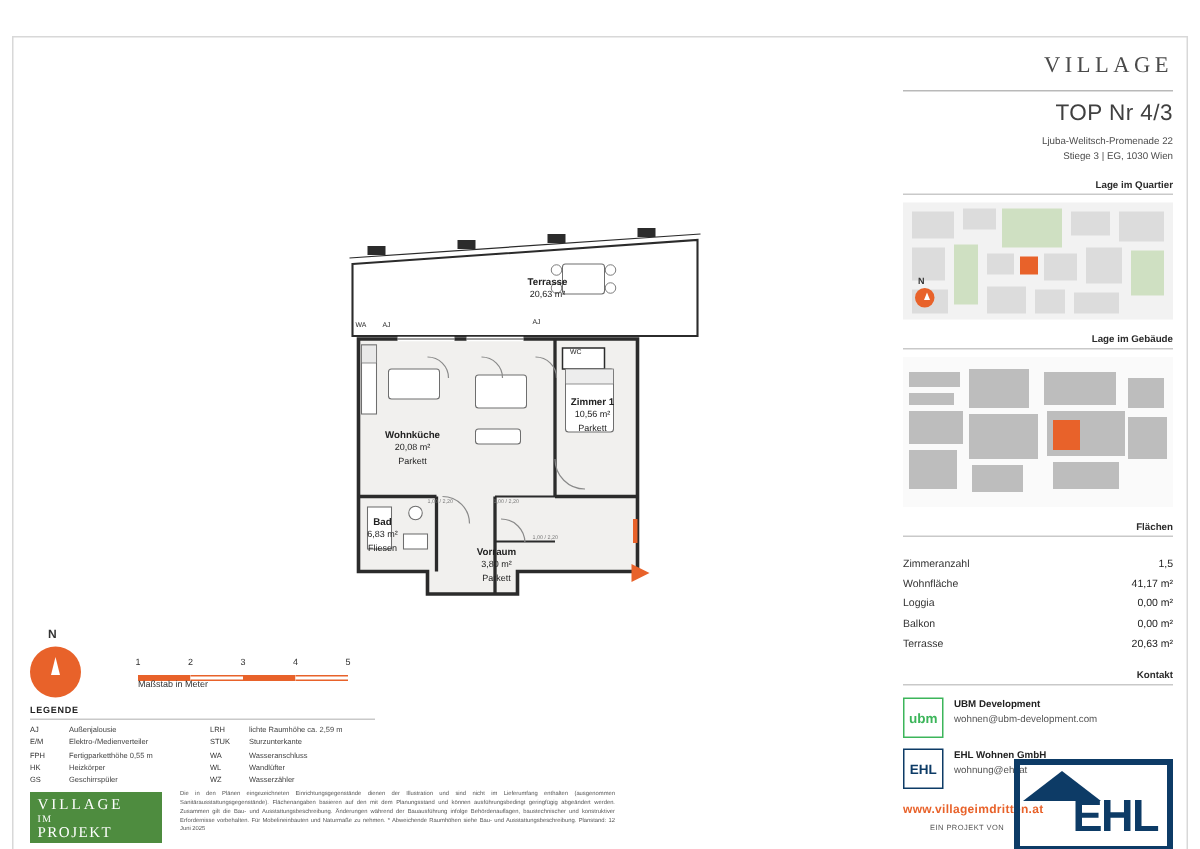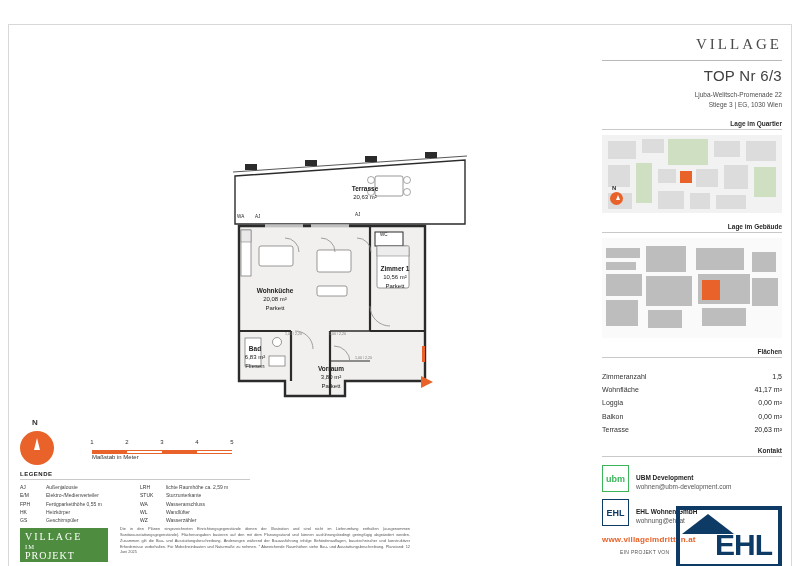--- a/index.html
+++ b/index.html
@@ -126,21 +126,21 @@
     padding: 2.5px 0;
     line-height: 1.2;
   }
   .flaechen .row span:last-child { color: #222; }
 
   .kontakt-box {
     margin-top: 8px;
   }
   .contact-row {
     display: flex;
-    align-items: flex-end;
+    align-items: flex-start;
     gap: 7px;
     margin-top: 7px;
   }
   .logo-sq {
     width: 27px; height: 27px;
     border: 1px solid #3cb55a;
     display: flex; align-items: center; justify-content: center;
     font-size: 9px; font-weight: bold; color: #3cb55a;
     flex: none;
     font-family: "Liberation Sans", sans-serif;
@@ -300,21 +300,21 @@
 </head>
 <body>
 
 <div class="page">
   <div class="frame"></div>
 
   <div class="right-panel">
 
     <div class="brand-village">VILLAGE</div>
     <hr class="brand-rule">
-    <div class="brand-top">TOP Nr 6/3</div>
+    <div class="brand-top">TOP Nr 4/3</div>
     <div class="addr">
       <div>Ljuba-Welitsch-Promenade 22</div>
       <div>Stiege 3 | EG, 1030 Wien</div>
     </div>
 
     <div class="sect-head">Lage im Quartier</div>
     <div class="mini-map">
       <div class="blk" style="left:6px;  top:6px;  width:28px; height:18px;"></div>
       <div class="blk" style="left:40px; top:4px;  width:22px; height:14px;"></div>
       <div class="blk g" style="left:66px;top:4px;  width:40px; height:26px;"></div>

